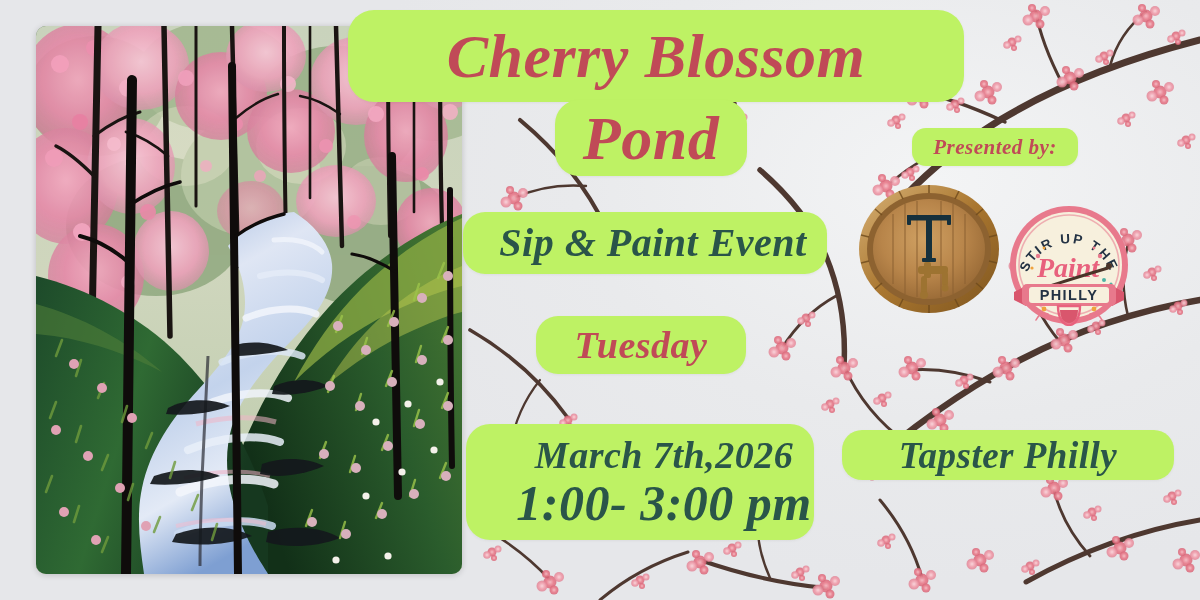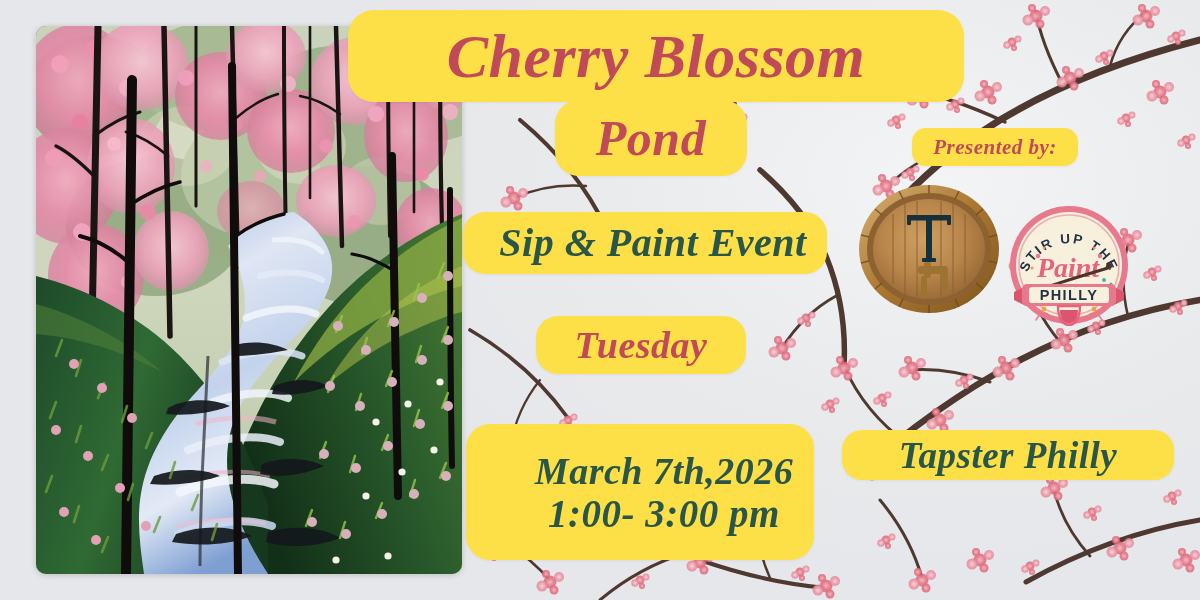--- a/index.html
+++ b/index.html
@@ -33,56 +33,56 @@
     border-radius:10px;
     overflow:hidden;
     box-shadow:0 1px 6px rgba(0,0,0,.18);
     background:#5b7a52;
   }
   .painting-wrap svg { display:block; width:100%; height:100%; }
 
   
   .plaque {
     position:absolute;
-    background:#fde047;
+    background:#bef264;
     border-radius:22px;
     display:flex; align-items:center; justify-content:center;
     text-align:right;
     box-shadow:0 1px 3px rgba(0,0,0,.05);
   }
   .txt {
     font-family:"Liberation Serif", serif;
     font-weight:bold;
     font-style:italic;
     letter-spacing:.5px;
     white-space:nowrap;
     line-height:1;
   }
   .crimson { color:#c04a57; }
   .green   { color:#2a5549; }
 
   #title-box-1 { left:348px; top:10px;  width:616px; height:92px; border-radius:26px; }
   #title-box-2 { left:555px; top:100px; width:192px; height:76px; border-radius:24px; }
   #title-line-1 { font-size:62px; }
-  #title-line-2 { font-size:50px; }
+  #title-line-2 { font-size:62px; }
 
   #subtitle-box { left:463px; top:212px; width:364px; height:62px; border-radius:22px;padding-left:16px; }
   #subtitle-text { font-size:40px; }
 
   #day-box { left:536px; top:316px; width:210px; height:58px; border-radius:22px; }
   #day-text { font-size:38px; }
 
   #datetime-box {
-    left:466px; top:424px; width:348px; height:136px;
+    left:466px; top:424px; width:348px; height:116px;
     border-radius:24px; flex-direction:column; gap:4px;
     justify-content:center;
     padding-left:48px;
   }
   #date-text { font-size:38px; }
-  #time-text { font-size:39px; }
+  #time-text { font-size:50px; }
 
   #presented-box { left:912px; top:128px; width:166px; height:38px; border-radius:14px; }
   #presented-text { font-size:21px; }
 
   
   #venue-box-1 { left:842px; top:382px; width:332px; height:50px; border-radius:20px;margin-top:48px; }
   #venue-box-2 { left:830px; top:428px; width:360px; height:50px; border-radius:20px; }
   #venue-box-3 { left:836px; top:474px; width:356px; height:58px; border-radius:20px; }
   .venue-text { font-size:37px; }
 

